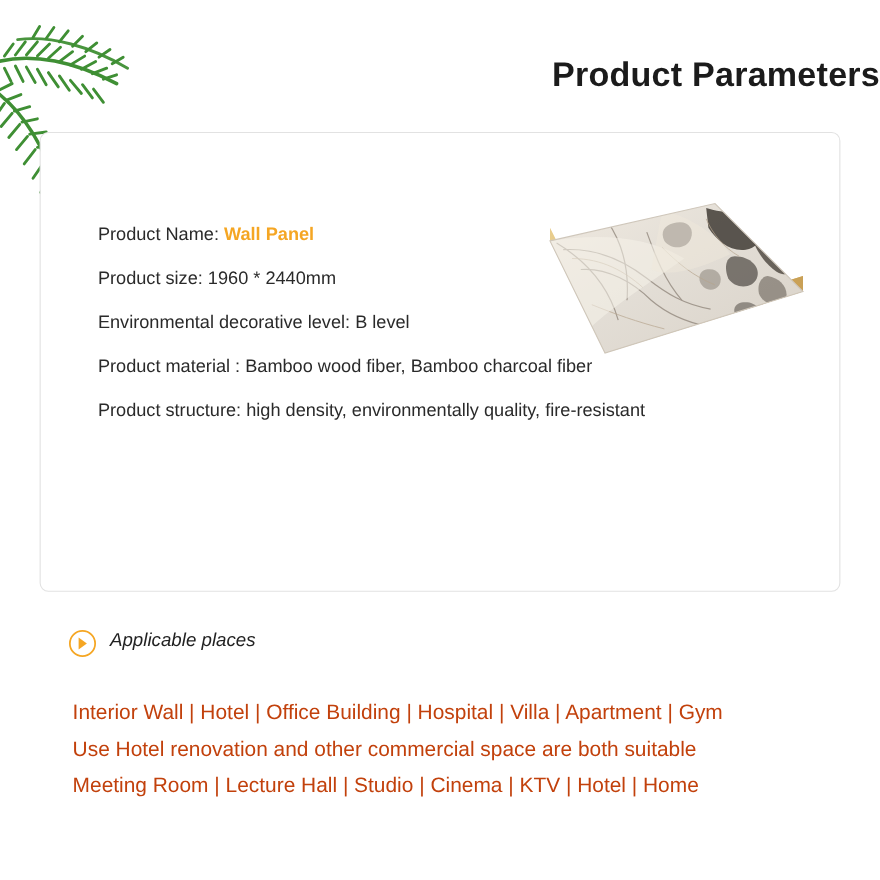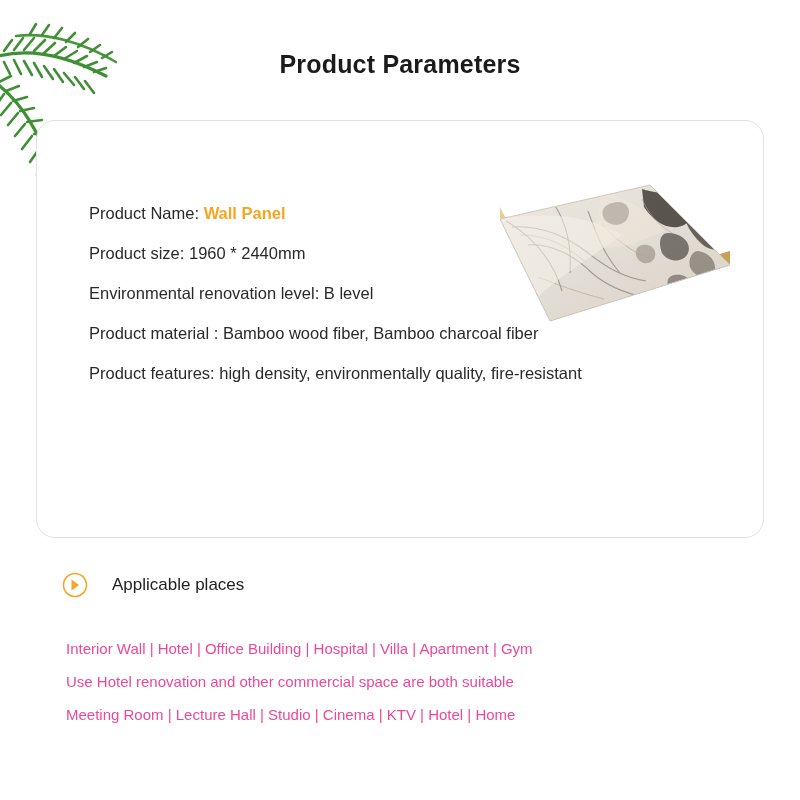--- a/index.html
+++ b/index.html
@@ -28,37 +28,37 @@
     height: 190px;
     pointer-events: none;
   }
 
   
   .title {
     position: absolute;
     top: 50px;
     left: 0;
     width: 800px;
-    text-align: center;
-    font-size: 25px;
+    text-align: right;
+    font-size: 31px;
     font-weight: bold;
     color: #1b1b1b;
     letter-spacing: 0.2px;
   }
 
   
   .spec-card {
     position: absolute;
     left: 36px;
     top: 120px;
     width: 728px;
     height: 418px;
     background: #ffffff;
     border: 1px solid #e2e2e2;
-    border-radius: 19px;
+    border-radius: 8px;
   }
 
   .spec-list {
     position: absolute;
     left: 52px;
     top: 72px;
     width: 640px;
   }
   .spec-line {
     font-size: 16.5px;
@@ -79,42 +79,43 @@
     width: 240px;
     height: 170px;
   }
 
   
   .ap-head {
     position: absolute;
     left: 62px;
     top: 572px;
     display: flex;
-    align-items: center;
-    gap: 24px;
+    align-items: flex-start;
+    gap: 12px;
+    font-style: italic;
   }
   .ap-bullet {
     width: 26px;
     height: 26px;
     flex: 0 0 26px;
   }
   .ap-title {
     font-size: 17px;
     color: #222222;
   }
 
   .ap-lines {
     position: absolute;
     left: 66px;
     top: 632px;
     width: 700px;
   }
   .ap-line {
-    font-size: 15px;
-    color: #ec4899;
+    font-size: 19px;
+    color: #c2410c;
     line-height: 33px;
     white-space: nowrap;
   }
 </style>
 </head>
 <body>
 
 <div class="page">
 
   <svg class="leaves" viewBox="0 0 180 190">
@@ -177,29 +178,29 @@
     <div class="spec-list">
       <div class="spec-line">
         <span>Product Name:</span>
         <span class="hl">Wall Panel</span>
       </div>
       <div class="spec-line">
         <span>Product size:</span>
         <span>1960 * 2440mm</span>
       </div>
       <div class="spec-line">
-        <span>Environmental renovation level:</span>
+        <span>Environmental decorative level:</span>
         <span>B level</span>
       </div>
       <div class="spec-line">
         <span>Product material :</span>
         <span>Bamboo wood fiber, Bamboo charcoal fiber</span>
       </div>
       <div class="spec-line">
-        <span>Product features:</span>
+        <span>Product structure:</span>
         <span>high density, environmentally quality, fire-resistant</span>
       </div>
     </div>
 
     <svg class="panel-img" viewBox="0 0 240 170">
       <defs>
         <clipPath id="boardTop">
           <polygon points="8,38 158,4 238,84 58,140"></polygon>
         </clipPath>
         <linearGradient id="marbleBase" x1="0" y1="0" x2="1" y2="1">

